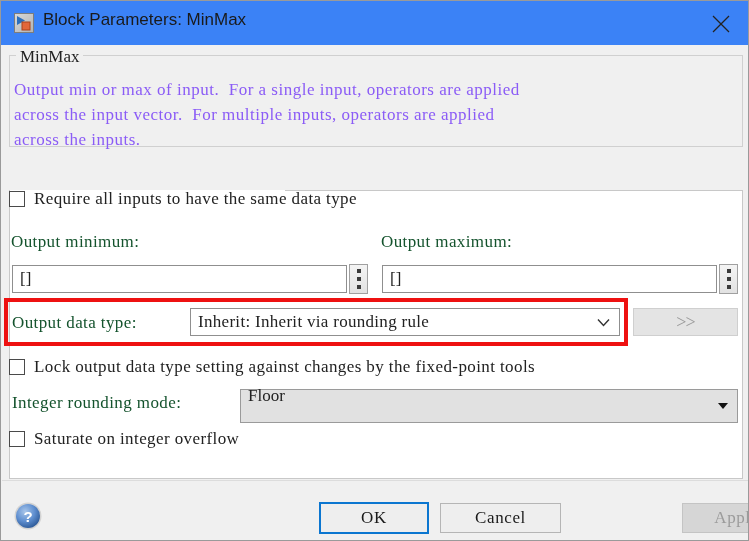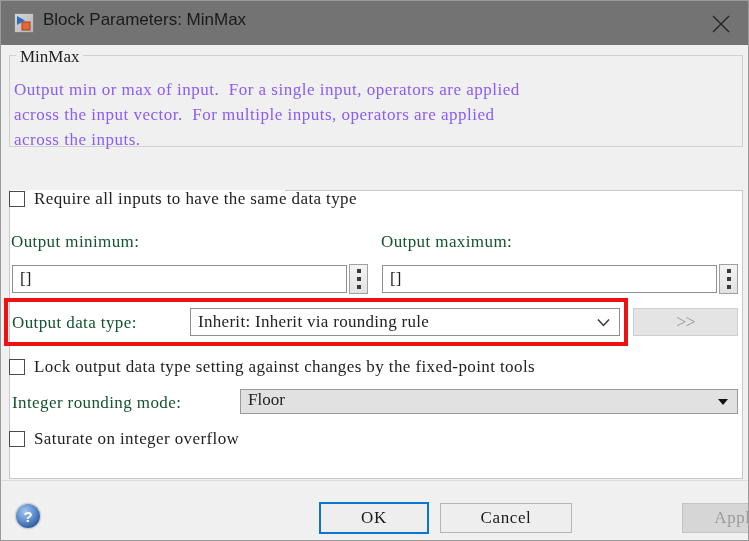--- a/index.html
+++ b/index.html
@@ -23,21 +23,21 @@
     border: 1px solid #9a9a9a;
     overflow: hidden;
   }
 
   
   .titlebar {
     position: absolute;
     left: 0; top: 0;
     width: 749px;
     height: 44px;
-    background: #737373;
+    background: #3b82f6;
     box-sizing: border-box;
   }
   .titlebar-icon {
     position: absolute;
     left: 13px; top: 12px;
     width: 20px; height: 20px;
     background: linear-gradient(135deg,#d8d8d8,#b4b4b4);
     border: 1px solid #7d7d7d;
     box-sizing: border-box;
   }
@@ -252,23 +252,23 @@
     transform: translateY(-50%);
   }
 
   .combo-grey {
     position: absolute;
     box-sizing: border-box;
     background: #e1e1e1;
     border: 1px solid #9a9a9a;
     font-size: 17px;
     color: #222222;
-    padding: 0 7px;
-    display: flex;
-    align-items: flex-start;
+    padding: 16px 7px;
+    display: flex;
+    align-items: flex-end;
     cursor: default;
   }
   .combo-grey .tri {
     position: absolute;
     right: 9px;
     top: 50%;
     transform: translateY(-50%);
     width: 0; height: 0;
     border-left: 5px solid transparent;
     border-right: 5px solid transparent;
@@ -432,16 +432,16 @@
           <stop offset="100%" stop-color="#2d5a98"></stop>
         </radialGradient>
       </defs>
       <circle cx="15" cy="15" r="13.5" fill="#d3d3d3"></circle>
       <circle cx="15" cy="15" r="12" fill="url(#hg)"></circle>
       <text x="15" y="21" text-anchor="middle" font-family="Liberation Sans, sans-serif" font-size="15" font-weight="bold" fill="#ffffff">?</text>
     </svg>
   </div>
 
   <div class="btn primary" style="left:272px; top:501px; width:110px; height:32px;">OK</div>
-  <div class="btn" style="left:393px; top:502px; width:132px; height:30px;">Cancel</div>
+  <div class="btn" style="left:393px; top:502px; width:121px; height:30px;">Cancel</div>
   <div class="btn disabled" style="left:635px; top:502px; width:110px; height:30px;">Apply</div>
 
 </div>
 
 </body></html>

